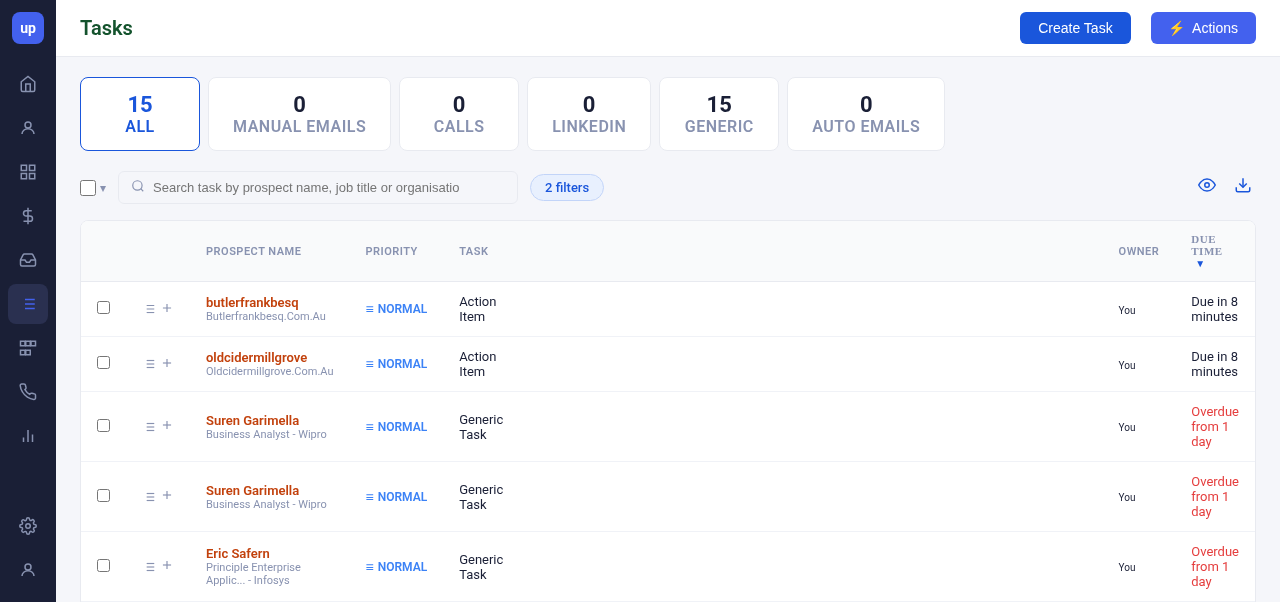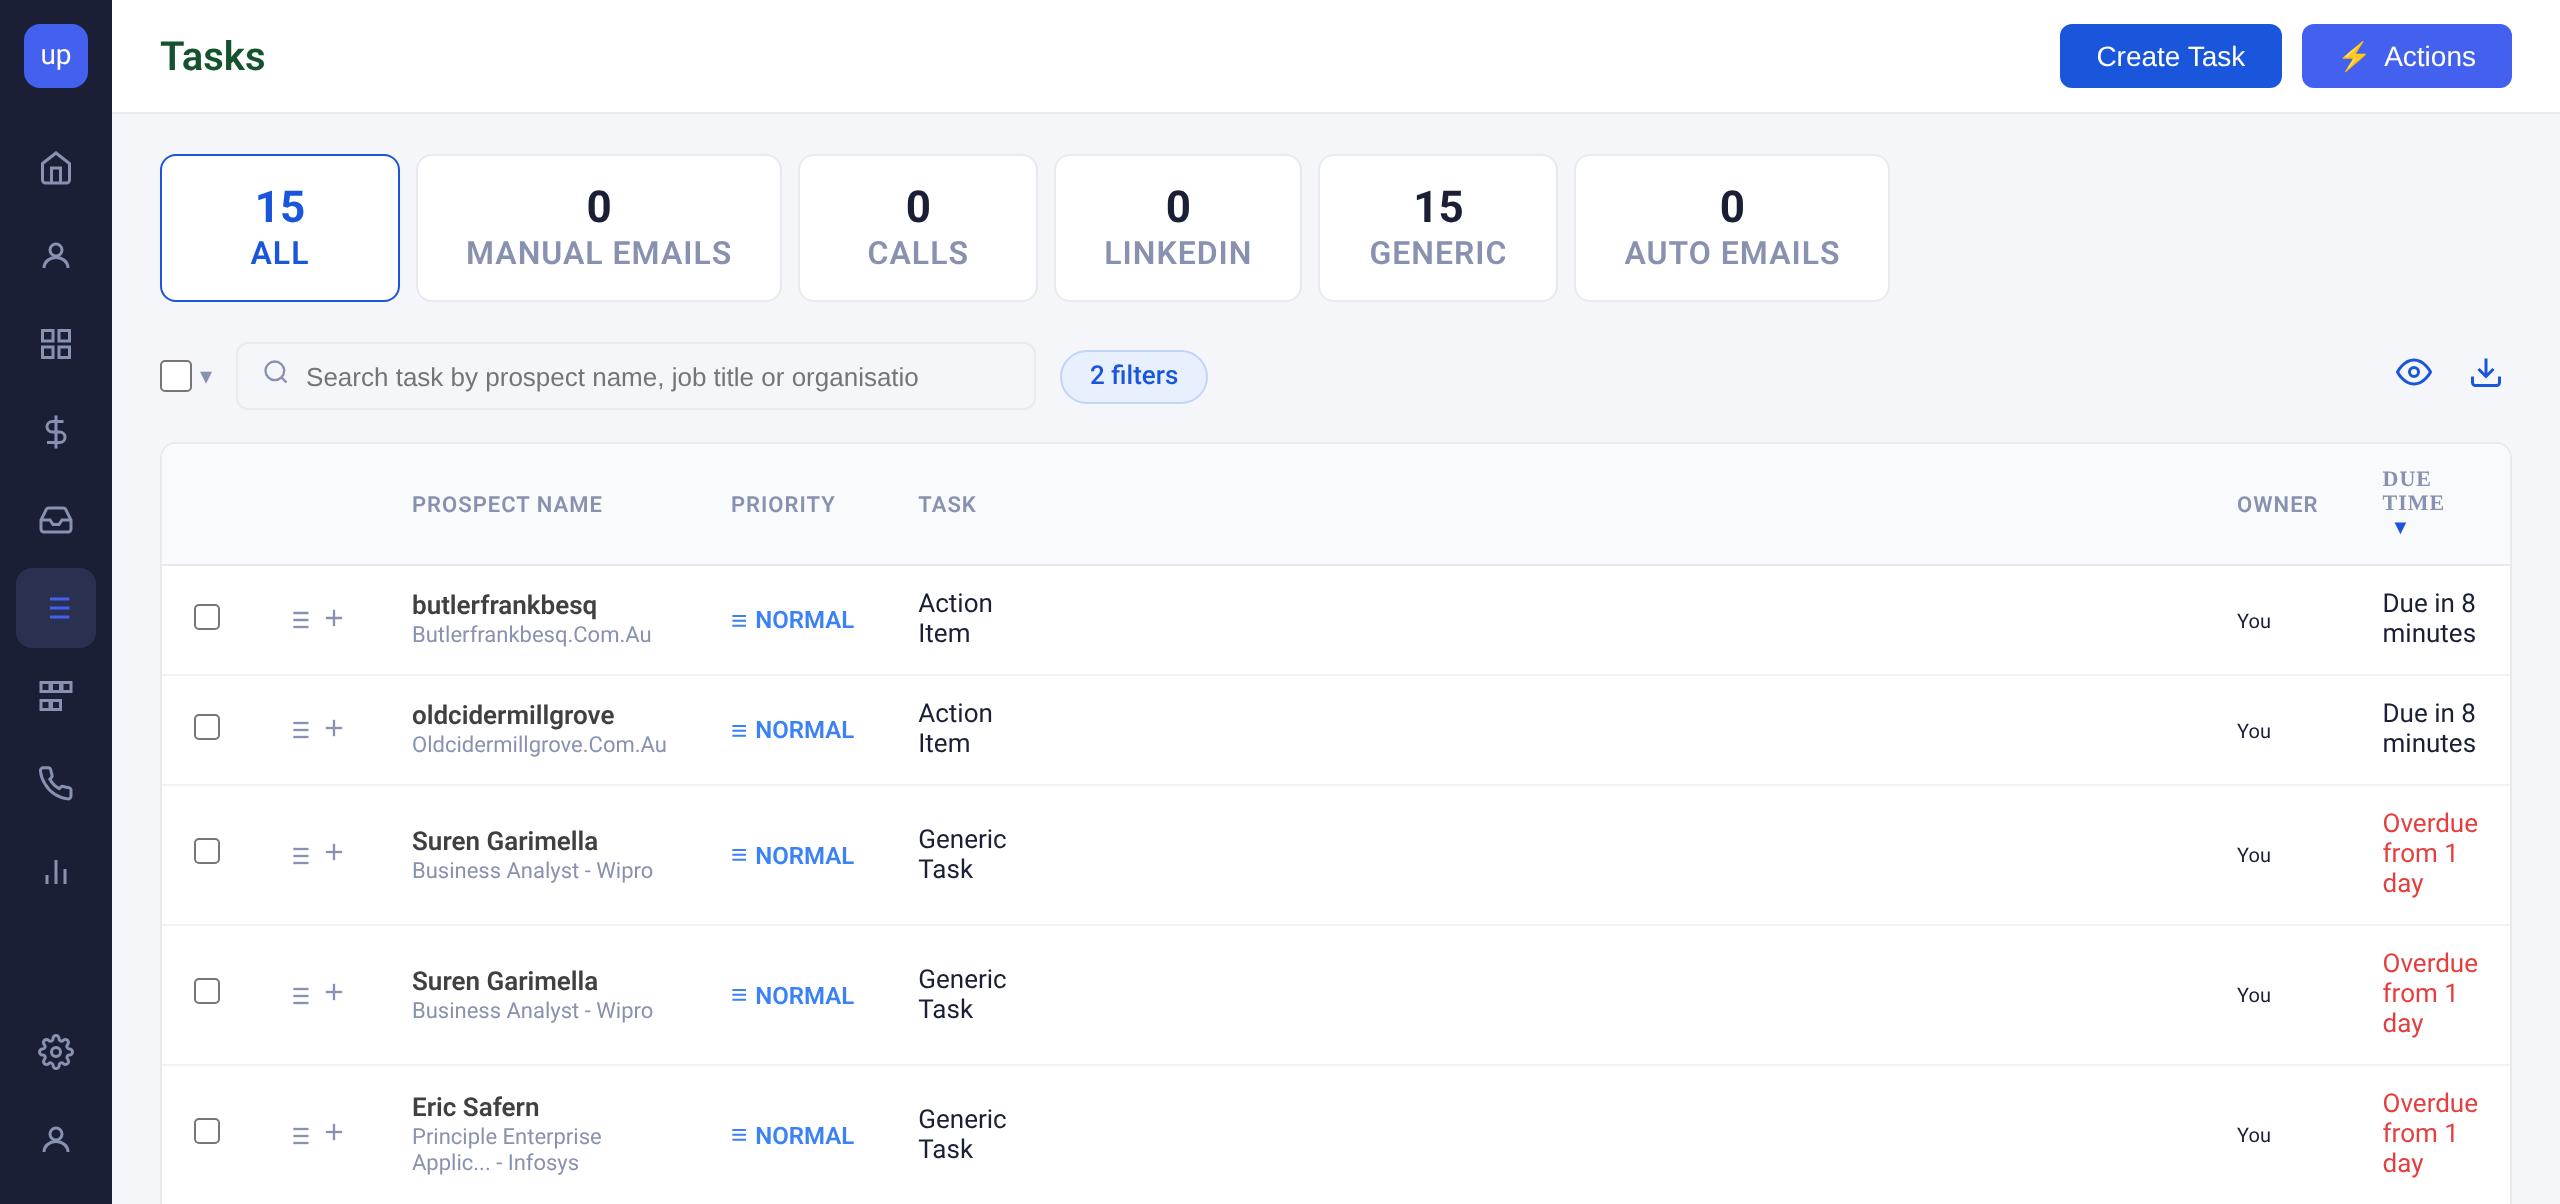--- a/index.html
+++ b/index.html
@@ -18,21 +18,21 @@
     }
     .sidebar-logo {
       width: 32px;
       height: 32px;
       background: #4361ee;
       border-radius: 8px;
       display: flex;
       align-items: center;
       justify-content: center;
       color: white;
-      font-weight: 400;
+      font-weight: 700;
       font-size: 14px;
       margin-bottom: 16px;
     }
     .sidebar-icon {
       width: 40px;
       height: 40px;
       border-radius: 8px;
       display: flex;
       align-items: center;
       justify-content: center;
@@ -68,21 +68,21 @@
       border-bottom: 1px solid #e8eaf0;
       flex-shrink: 0;
     }
     .header-title {
       font-size: 20px;
       font-weight: 600;
       color: #14532d;
     }
     .header-actions {
       display: flex;
-      gap: 10px;
+      gap: 20px;
       border-radius: 13px;
     }
     .btn-create {
       background: #1a56db;
       color: white;
       border: none;
       padding: 8px 18px;
       border-radius: 6px;
       font-size: 14px;
       font-weight: 500;
@@ -242,21 +242,21 @@
       padding: 12px 16px;
       font-size: 13px;
       color: #1a1f36;
       vertical-align: middle;
     }
     .row-checkbox { width: 40px; }
     .row-actions { width: 50px; }
 
     .prospect-name {
       font-weight: 600;
-      color: #404040;
+      color: #c2410c;
       font-size: 13px;
     }
     .prospect-email {
       font-size: 11px;
       color: #8892b0;
     }
 
     .priority-badge {
       display: inline-flex;
       align-items: center;

